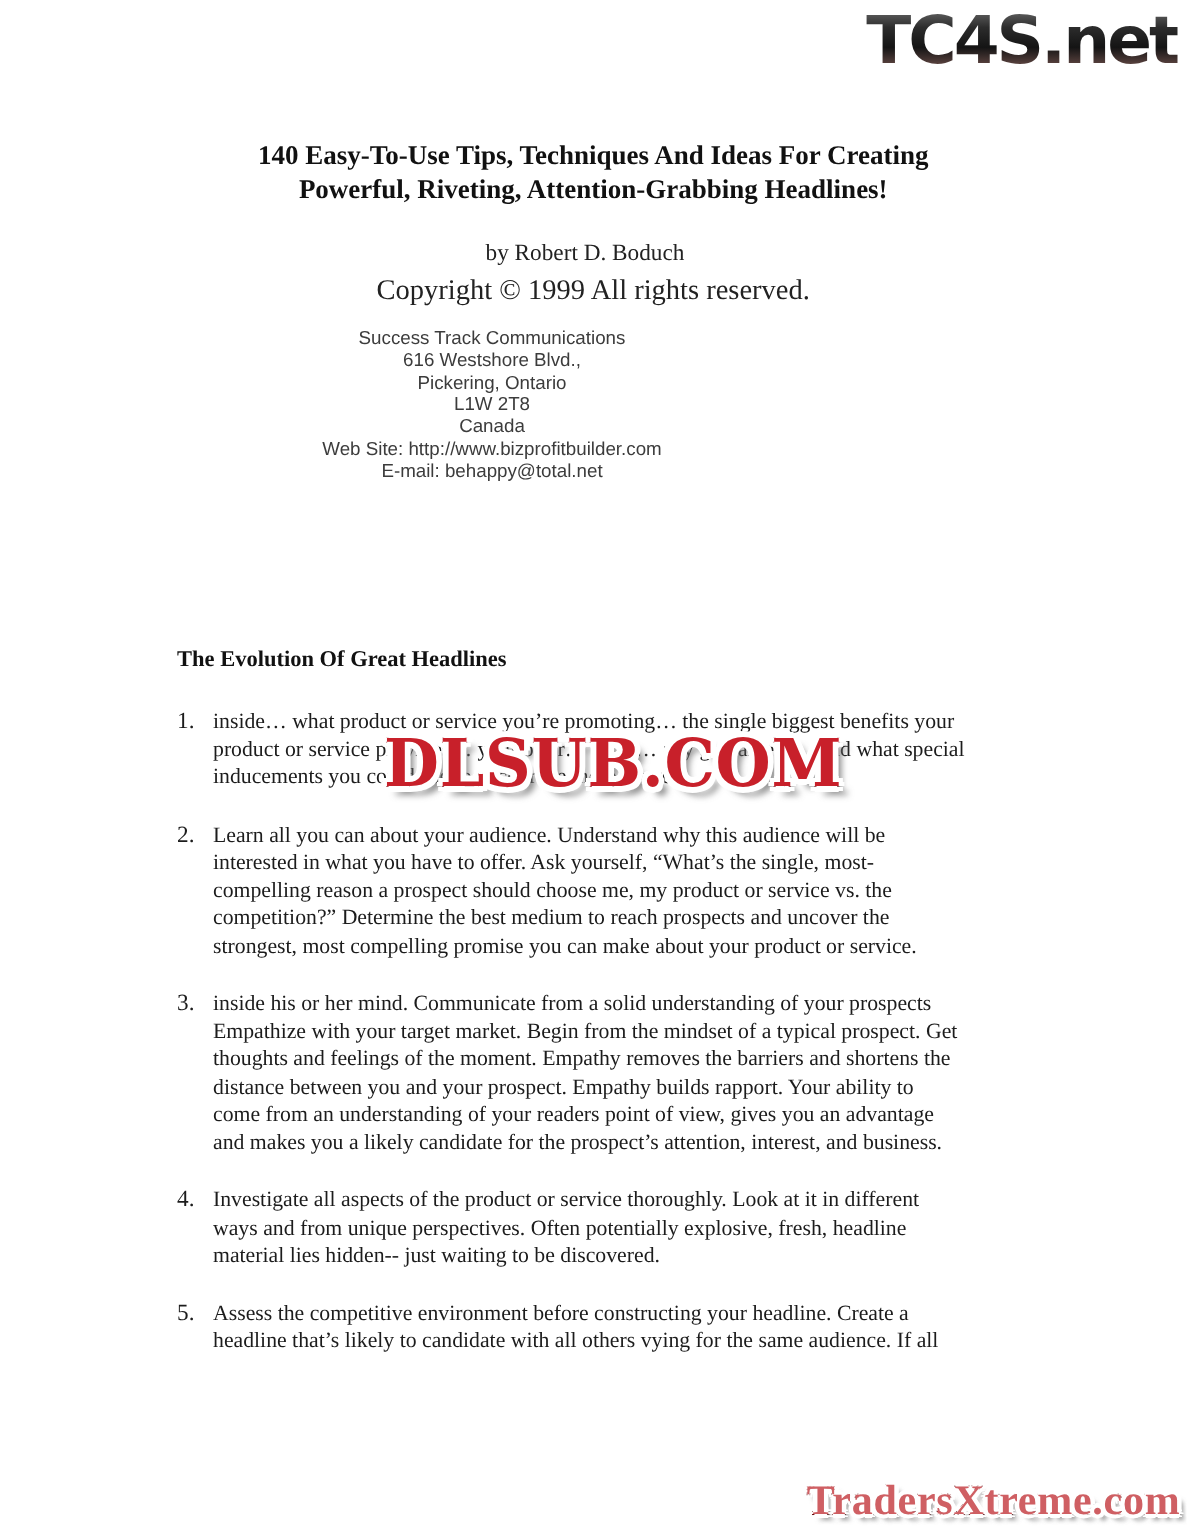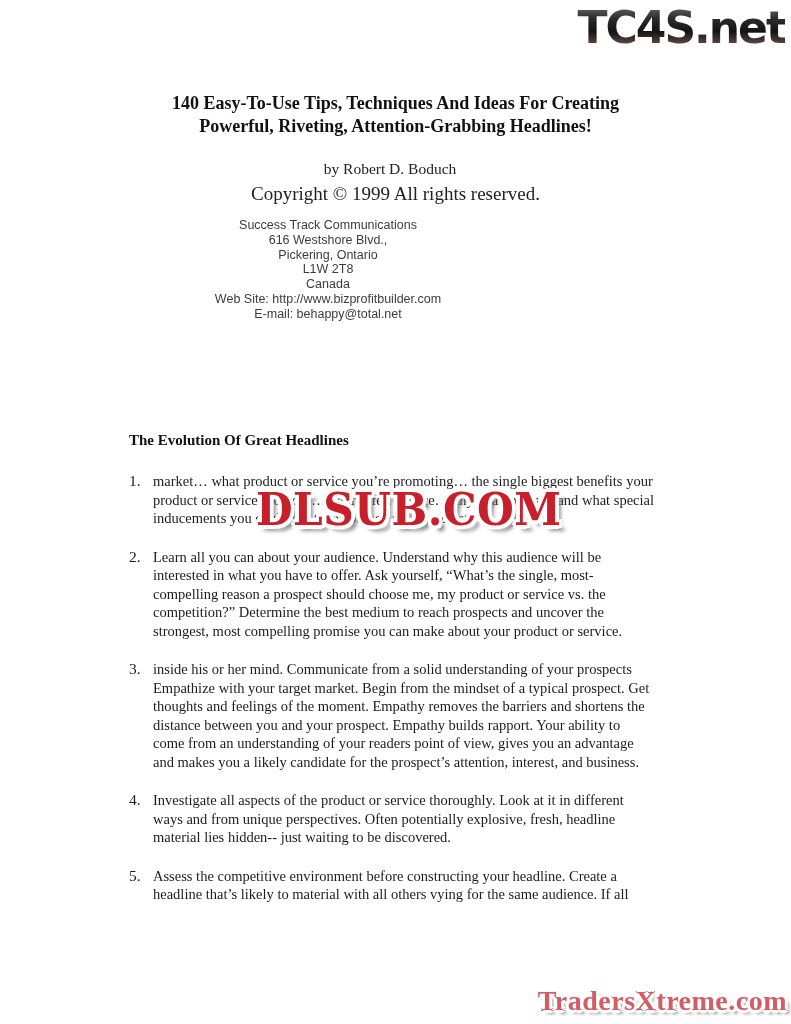--- a/index.html
+++ b/index.html
@@ -54,21 +54,21 @@
     position: absolute; top: 218px; left: 0; width: 656px;
     text-align: center;
     font-family: "Liberation Sans", sans-serif;
     font-size: 12.5px;
     line-height: 14.8px;
     color: #3c3c3c;
   }
 
   
   .content {
-    position: absolute; left: 118px; top: 431px; width: 580px; margin-left: 11px;
+    position: absolute; left: 118px; top: 431px; width: 580px;
   }
   .section-heading {
     font-weight: bold;
     font-size: 15px;
     line-height: 19px;
     margin: 0 0 22px 0;
     color: #111;
   }
   .item {
     display: flex;
@@ -148,21 +148,21 @@
     <div>Web Site: http://www.bizprofitbuilder.com</div>
     <div>E-mail: behappy@total.net</div>
   </div>
 
 <div class="content">
   <div class="section-heading">The Evolution Of Great Headlines</div>
   <div>
       <div class="item">
         <div class="num">1.</div>
         <div class="item-body">
-          <div class="line">market… what product or service you’re promoting… the single biggest benefits your</div>
+          <div class="line">inside… what product or service you’re promoting… the single biggest benefits your</div>
           <div class="line">product or service provides… your offer… price… any guarantees… and what special</div>
           <div class="line">inducements you could use to encourage more interest.</div>
         </div>
       </div>
       <div class="item">
         <div class="num">2.</div>
         <div class="item-body">
           <div class="line">Learn all you can about your audience. Understand why this audience will be</div>
           <div class="line">interested in what you have to offer. Ask yourself, “What’s the single, most-</div>
           <div class="line">compelling reason a prospect should choose me, my product or service vs. the</div>
@@ -186,21 +186,21 @@
         <div class="item-body">
           <div class="line">Investigate all aspects of the product or service thoroughly. Look at it in different</div>
           <div class="line">ways and from unique perspectives. Often potentially explosive, fresh, headline</div>
           <div class="line">material lies hidden-- just waiting to be discovered.</div>
         </div>
       </div>
       <div class="item">
         <div class="num">5.</div>
         <div class="item-body">
           <div class="line">Assess the competitive environment before constructing your headline. Create a</div>
-          <div class="line">headline that’s likely to material with all others vying for the same audience. If all</div>
+          <div class="line">headline that’s likely to candidate with all others vying for the same audience. If all</div>
         </div>
       </div>
     </div>
 </div>
 
 <div class="watermark">DLSUB.COM</div>
 
 <div class="bottom-logo">TradersXtreme.com</div>
 
 </body></html>

